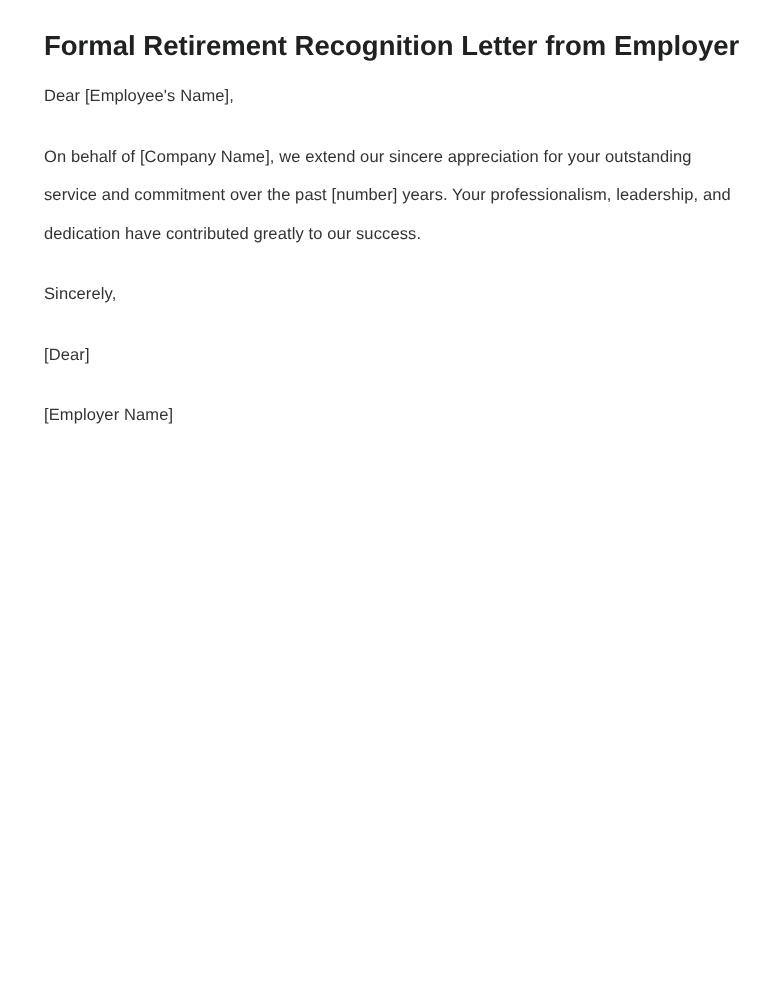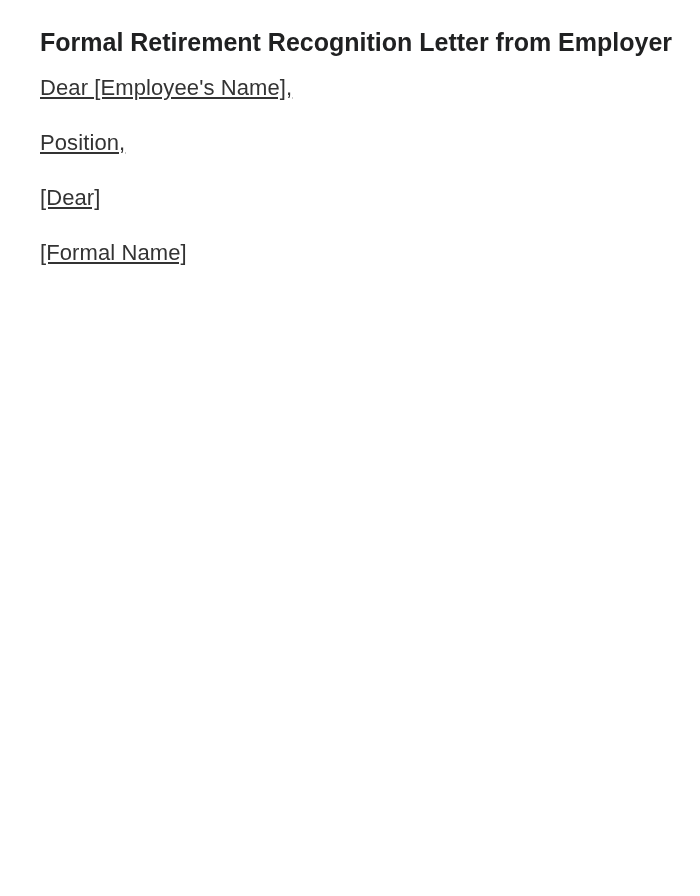--- a/index.html
+++ b/index.html
@@ -22,37 +22,37 @@
   }
   h1.title {
     font-size: 25px;
     line-height: 44px;
     font-weight: 700;
     margin: 0 0 6px 0;
     color: var(--title-color, #202122);
     letter-spacing: 0;
   }
   p.line {
-    font-size: 22px;
+    font-size: 15px;
     line-height: 35px;
     margin: 0 0 20px 0;
     letter-spacing: 0.1px;
-    text-decoration: underline;
   }
 </style>
 </head>
 <body>
 
 <main class="letter">
   <h1 class="title">Formal Retirement Recognition Letter from Employer</h1>
 
   <p class="line">Dear [Employee's Name],</p>
 
+  <p class="line">On behalf of [Company Name], we extend our sincere appreciation for your outstanding service and commitment over the past [number] years. Your professionalism, leadership, and dedication have contributed greatly to our success.</p>
 
 
 
-  <p class="line">Position,</p>
+  <p class="line">Sincerely,</p>
 
   <p class="line">[Dear]</p>
 
 
-  <p class="line">[Formal Name]</p>
+  <p class="line">[Employer Name]</p>
 </main>
 
 </body></html>

